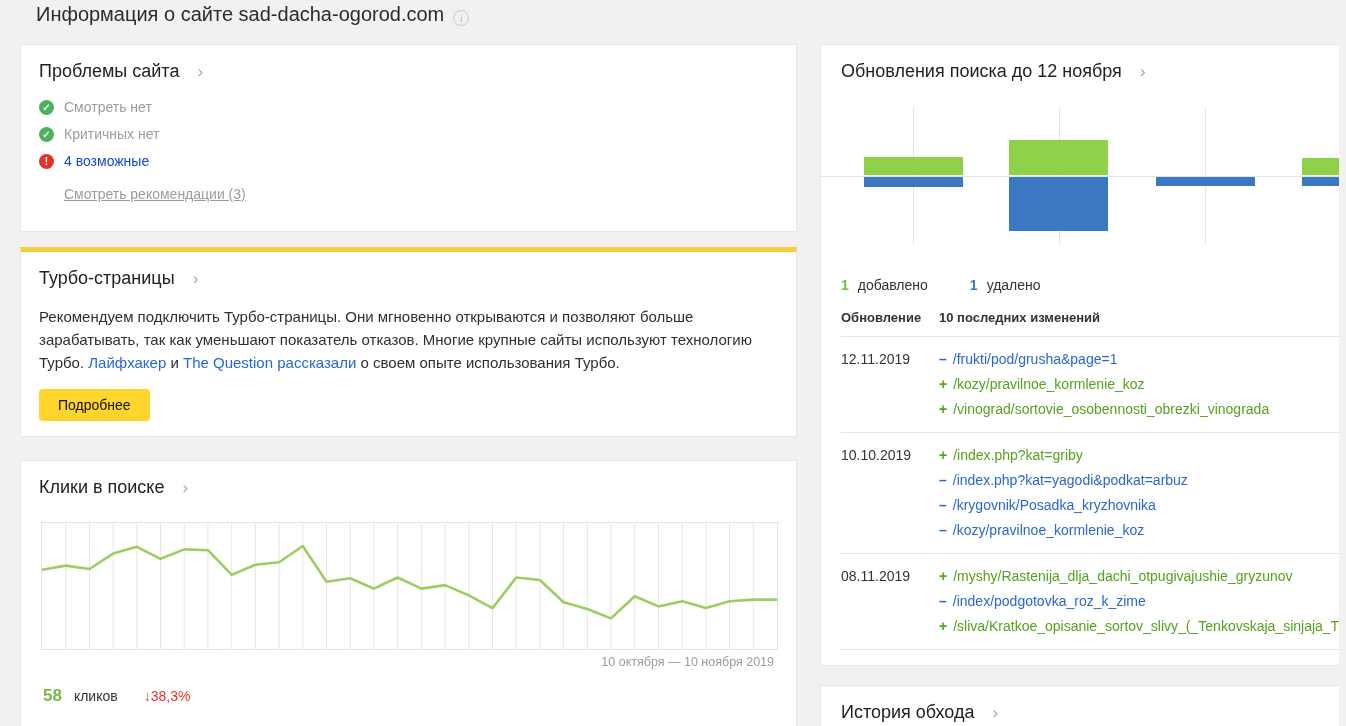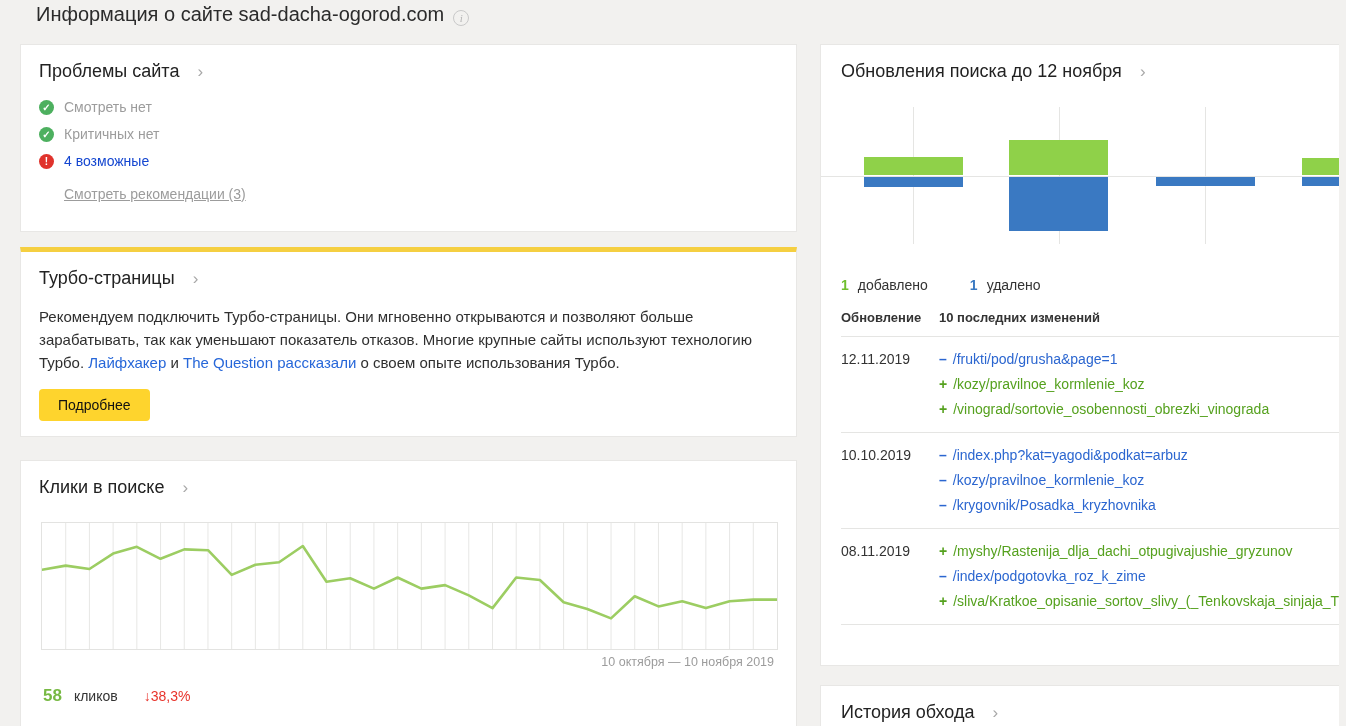--- a/index.html
+++ b/index.html
@@ -224,23 +224,24 @@
           <div class="col-date">12.11.2019</div>
           <div>
             <div class="chg-line removed"><span class="chg-sign">–</span><span>/frukti/pod/grusha&amp;page=1</span></div>
             <div class="chg-line added"><span class="chg-sign">+</span><span>/kozy/pravilnoe_kormlenie_koz</span></div>
             <div class="chg-line added"><span class="chg-sign">+</span><span>/vinograd/sortovie_osobennosti_obrezki_vinograda</span></div>
           </div>
         </div>
         <div class="upd-row">
           <div class="col-date">10.10.2019</div>
           <div>
+            <div class="chg-line added"><span class="chg-sign">+</span><span>/index.php?kat=griby</span></div>
             <div class="chg-line removed"><span class="chg-sign">–</span><span>/index.php?kat=yagodi&amp;podkat=arbuz</span></div>
+            <div class="chg-line removed"><span class="chg-sign">–</span><span>/krygovnik/Posadka_kryzhovnika</span></div>
             <div class="chg-line removed"><span class="chg-sign">–</span><span>/kozy/pravilnoe_kormlenie_koz</span></div>
-            <div class="chg-line removed"><span class="chg-sign">–</span><span>/krygovnik/Posadka_kryzhovnika</span></div>
           </div>
         </div>
         <div class="upd-row">
           <div class="col-date">08.11.2019</div>
           <div>
             <div class="chg-line added"><span class="chg-sign">+</span><span>/myshy/Rastenija_dlja_dachi_otpugivajushie_gryzunov</span></div>
             <div class="chg-line removed"><span class="chg-sign">–</span><span>/index/podgotovka_roz_k_zime</span></div>
             <div class="chg-line added"><span class="chg-sign">+</span><span>/sliva/Kratkoe_opisanie_sortov_slivy_(_Tenkovskaja_sinjaja_Tulska</span></div>
           </div>
         </div>

